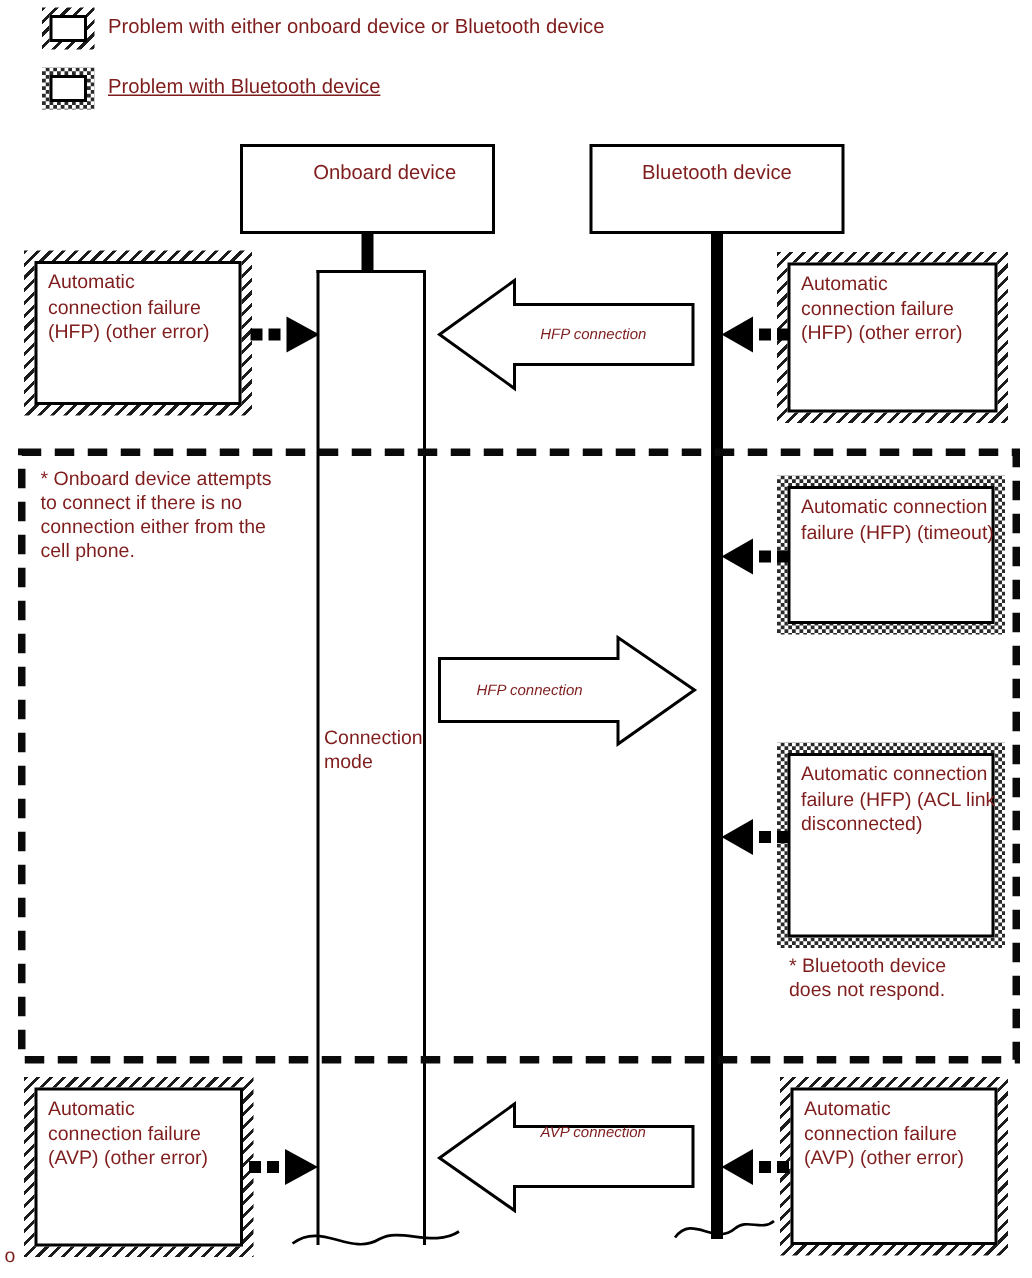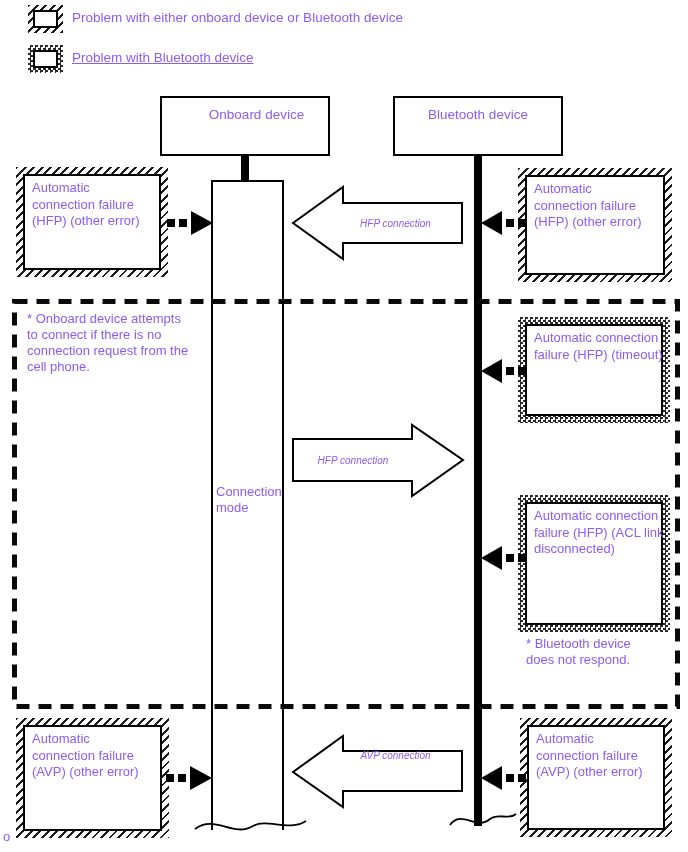--- a/index.html
+++ b/index.html
@@ -1,18 +1,18 @@
 <!DOCTYPE html>
 <html><head>
 <meta charset="utf-8">
 <style>
   html,body { margin:0; padding:0; background:#ffffff; }
   .stage {
     position:relative; width:688px; height:852px; background:#fff;
-    font-family:"Liberation Sans", sans-serif; color:#8b5cf6; overflow:hidden;
+    font-family:"Liberation Sans", sans-serif; color:#7f1d1d; overflow:hidden;
   }
   .abs { position:absolute; }
 
   
   .swatch { position:absolute; width:35px; height:28px; }
   .swatch .core { position:absolute; inset:5px; background:#fff; border:2px solid #000; }
   .hatchbg { background:repeating-linear-gradient(135deg,#1c1c1c 0 2px,#ffffff 2px 6px); }
   .stipplebg { background:repeating-conic-gradient(#2a2a2a 0% 25%,#ffffff 0% 50%) 0 0/5px 5px; }
   .legend-label { position:absolute; font-size:13.5px; white-space:nowrap; }
 
@@ -166,20 +166,20 @@
     <polygon points="25,1 25,25 47,13" fill="#000"></polygon>
   </svg>
   <svg class="abs" style="left:480px; top:765px;" width="46" height="26">
     <polygon points="1,13 22,1 22,25" fill="#000"></polygon>
     <rect x="26" y="9" width="8" height="8" fill="#000"></rect>
       <rect x="38" y="9" width="8" height="8" fill="#000"></rect>
   </svg>
 
   <div class="note" style="left:27px; top:311px;">* Onboard device attempts
 to connect if there is no
-connection request from the
+connection either from the
 cell phone.</div>
   <div class="note" style="left:526px; top:636px;">* Bluetooth device
 does not respond.</div>
 
   <div class="abs" style="left:3px; top:829px; font-size:13px;">o</div>
 
 </div>
 
 </body></html>

